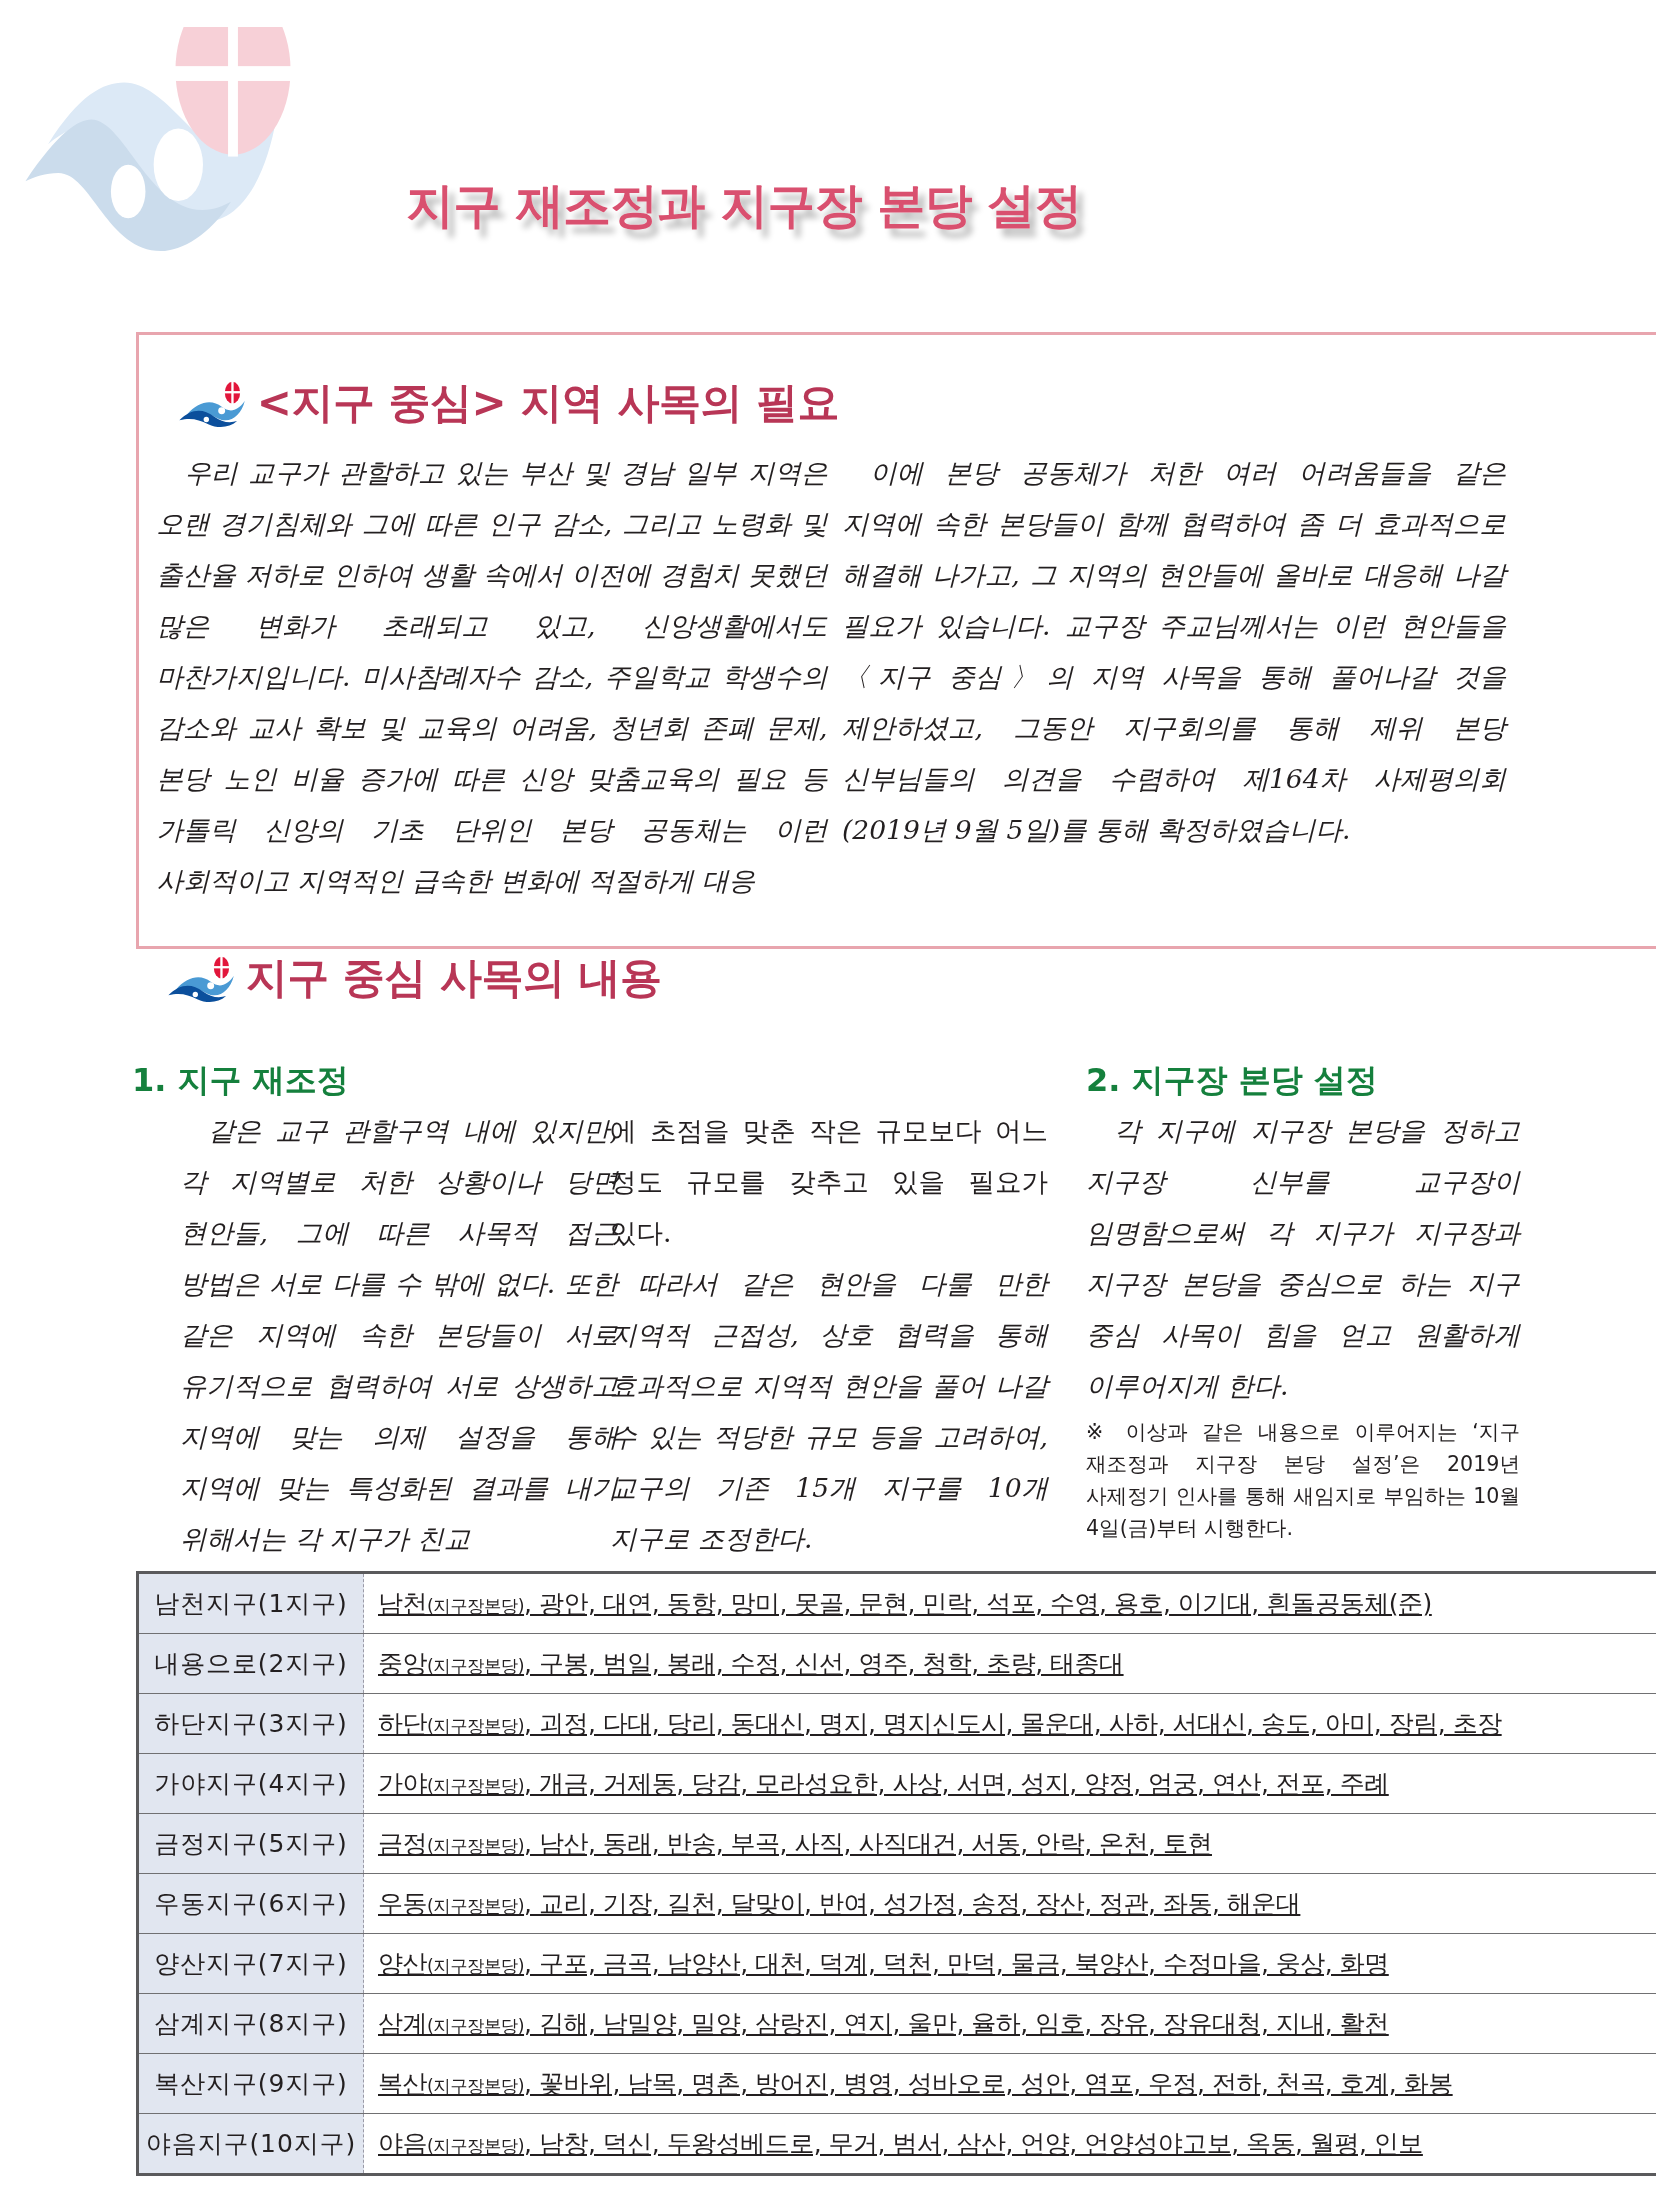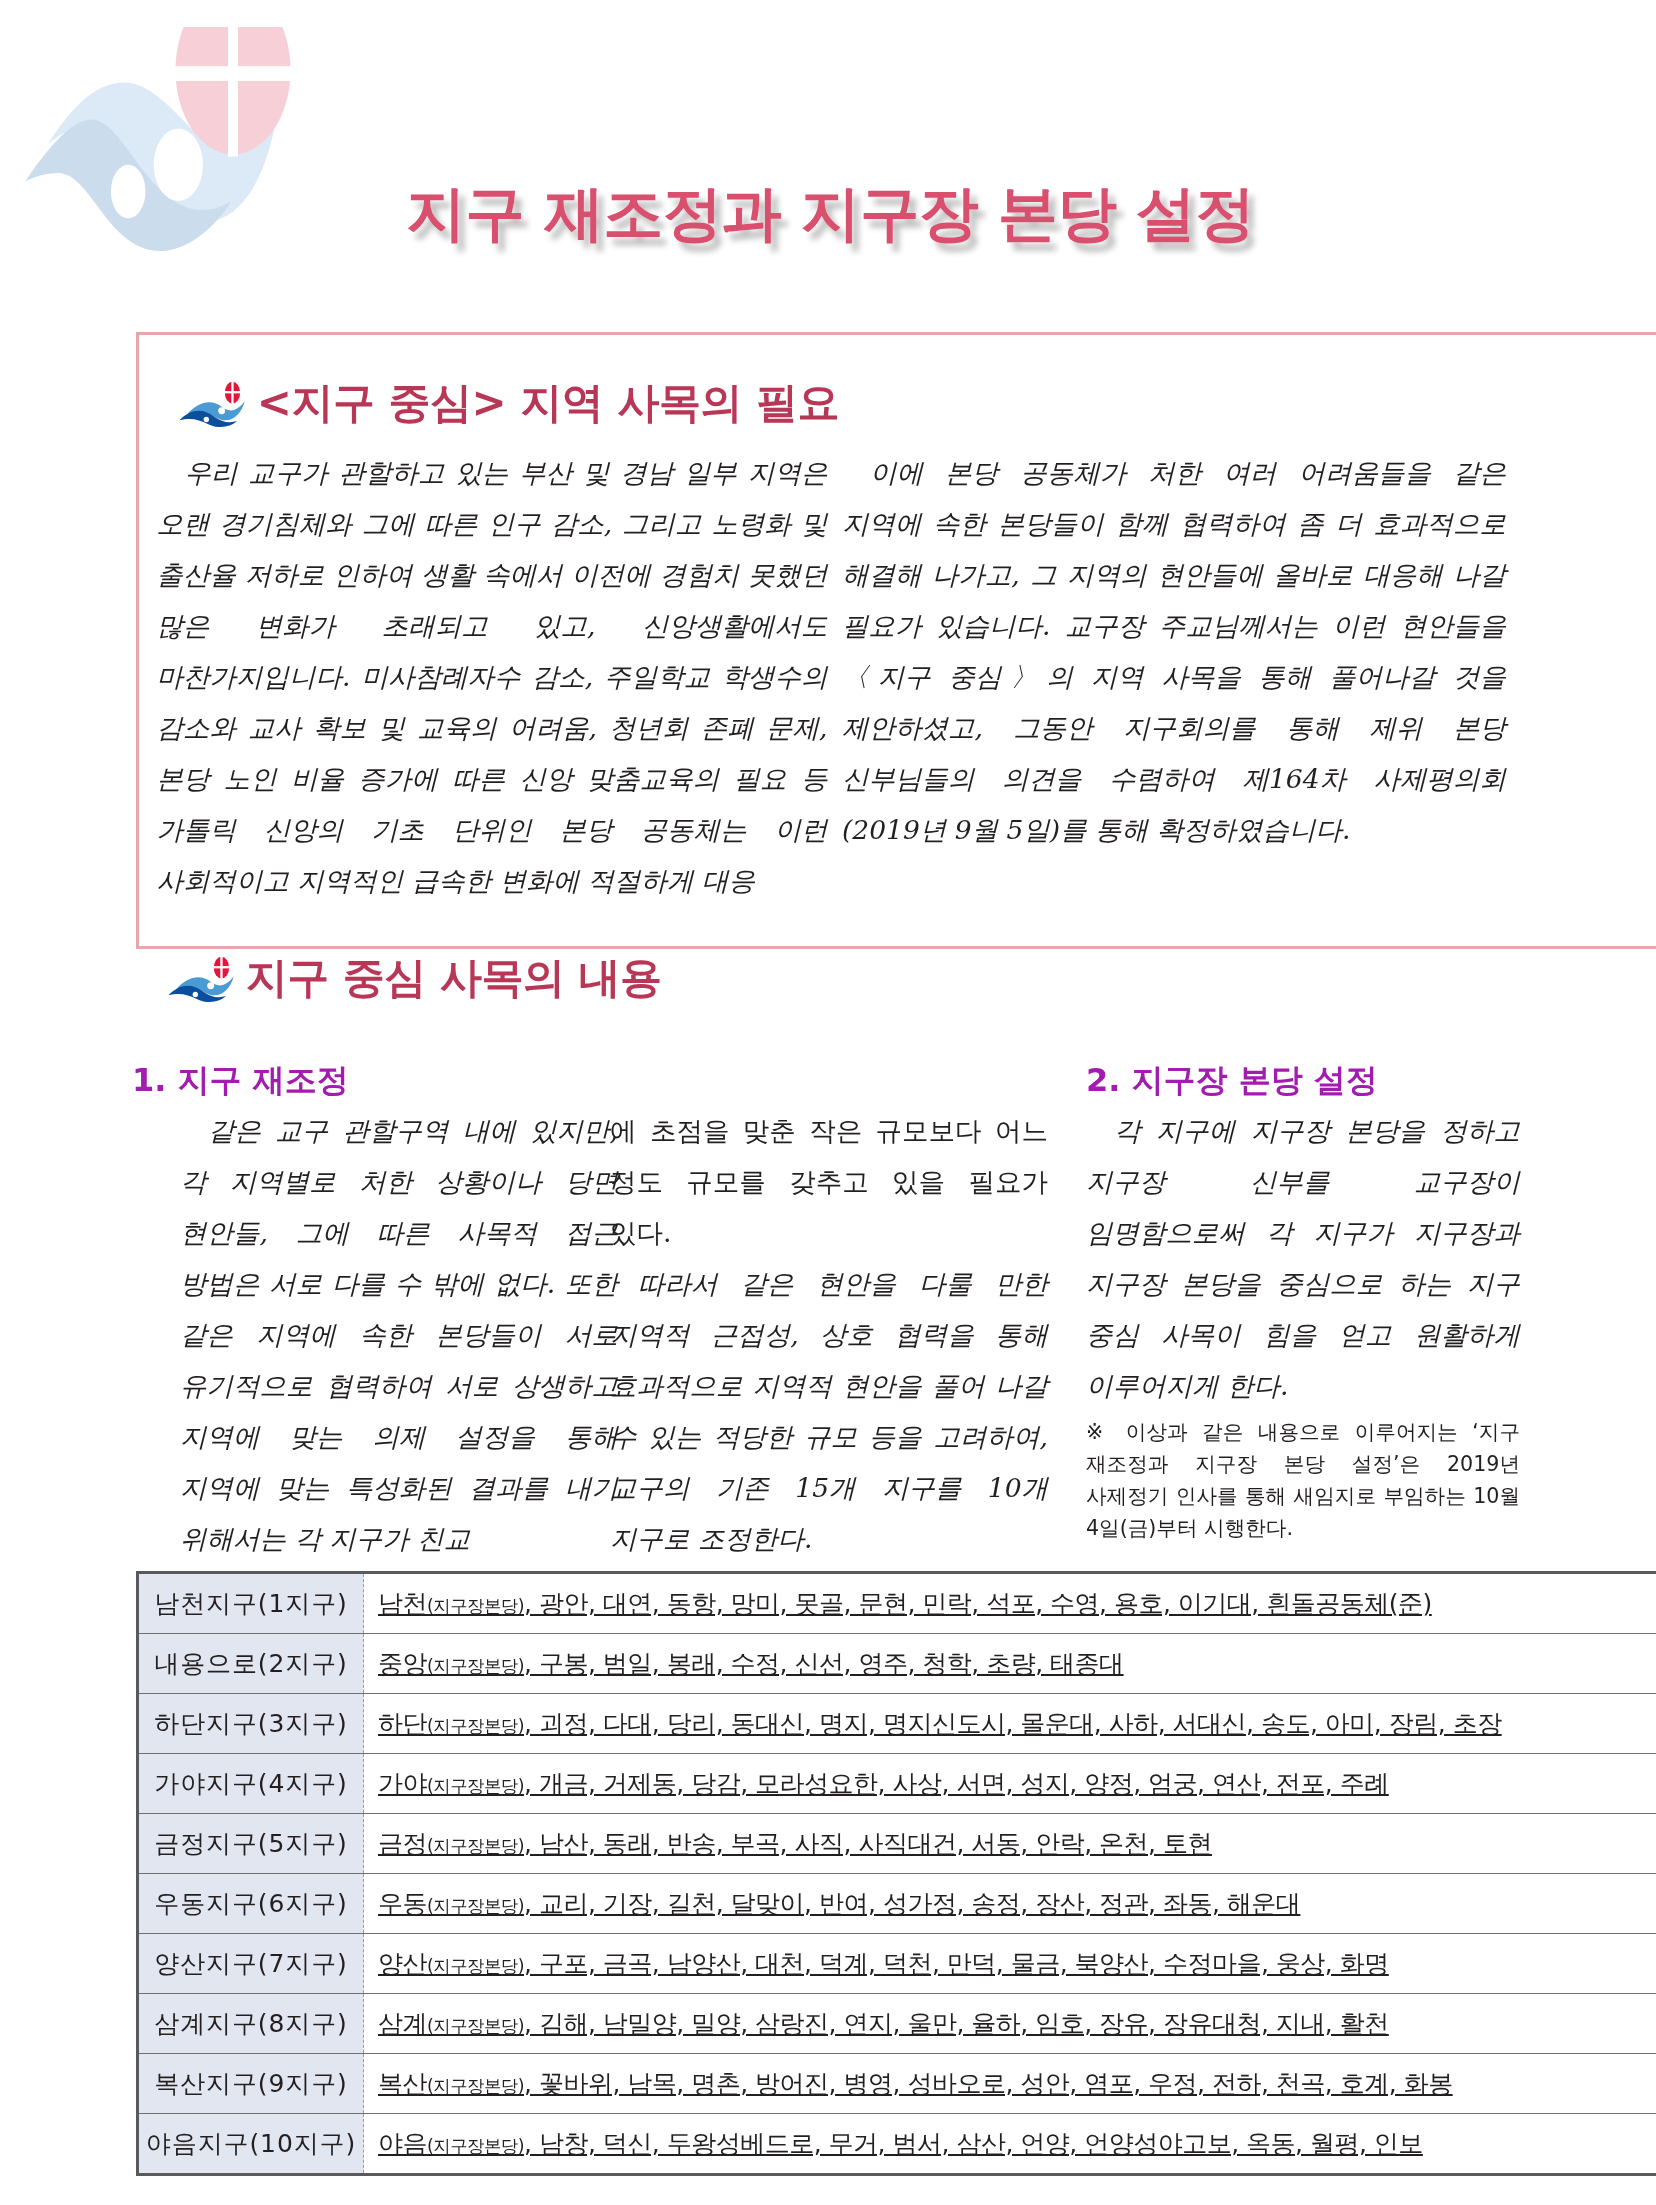--- a/index.html
+++ b/index.html
@@ -7,21 +7,21 @@
     width: 1657px; height: 2205px; position: relative; overflow: hidden;
     font-family: "DejaVu Sans", "Liberation Sans", sans-serif; color: #231f20;
   }
   .abs { position: absolute; }
 
   
   #bg-logo { left: 27px; top: 27px; width: 411px; width: 411px; height: 292px; }
 
   
   #page-title {
-    left: 406px; top: 174px; font-size: 60px; font-weight: bold;
+    left: 406px; top: 174px; font-size: 48px; font-weight: bold;
     color: #d9506f; letter-spacing: -0.9px; white-space: nowrap;
     text-shadow: 0 0 0 #fff, 6.4px 8.2px 6.4px rgba(0,0,0,0.28);
     text-align: right;
     -webkit-text-stroke: 0;
   }
 
   
   #intro-box {
     left: 136px; top: 332px; width: 1572px; height: 617px;
     box-sizing: border-box; border: 3.2px solid #e8a5ae; background: #fff;
@@ -37,21 +37,21 @@
   }
   .indent { text-indent: 28px; font-style: italic; }
   p { margin: 0; }
 
   
   #intro-col1 { left: 17.4px; top: 112px; width: 671px; }
   #intro-col2 { left: 703px; top: 112px; width: 664px; }
 
   
   #sec2-head { left: 164px; top: 950px; }
-  .sub-head { font-size: 32px; font-weight: bold; color: #a21caf; white-space: nowrap; }
+  .sub-head { font-size: 32px; font-weight: bold; color: #15803d; white-space: nowrap; }
   #sub1-title { left: 132px; top: 1059px; }
   #sub2-title { left: 1086px; top: 1059px; }
   #sec2-col1 { left: 132px; top: 1105px; width: 438px; margin-left: 48px; }
   #sec2-col2 { left: 610px; top: 1105px; width: 438px; }
   #sec2-col3 { left: 1086px; top: 1105px; width: 434px; }
   .note {
     font-family: "DejaVu Sans", "Liberation Sans", sans-serif;
     font-size: 20.6px; line-height: 32px; color: #231f20; margin-top: 4.6px;
     text-align: justify; word-break: keep-all;
   }

